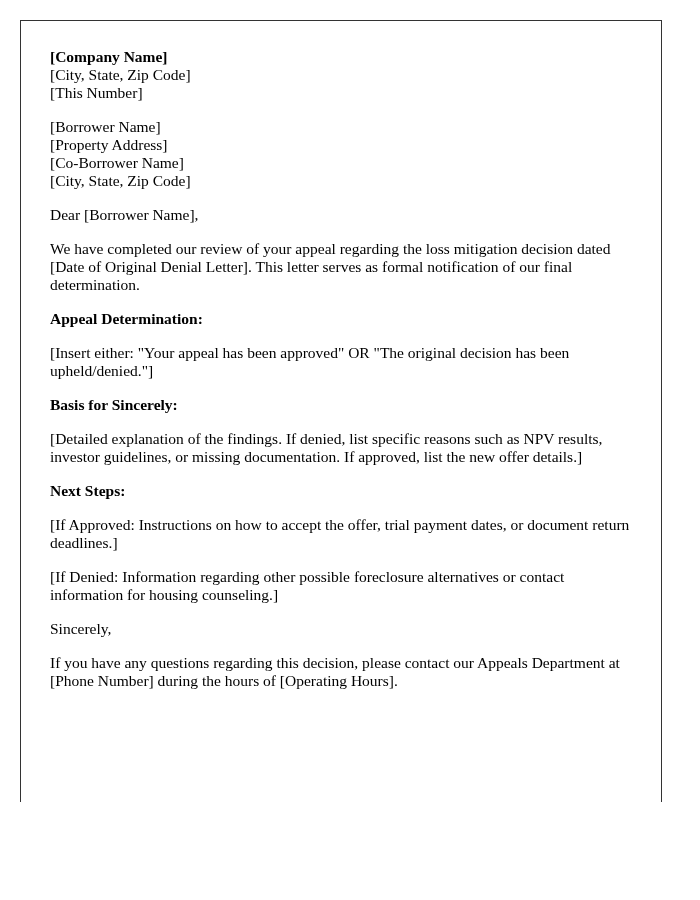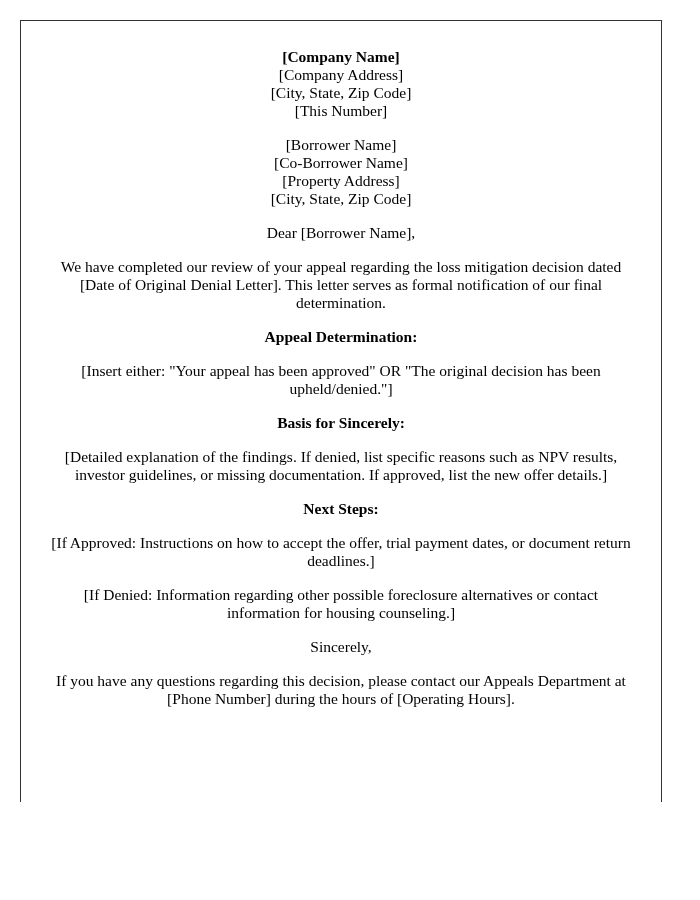--- a/index.html
+++ b/index.html
@@ -9,42 +9,41 @@
       width: 642px; height: 782px; overflow: hidden;
     }
     .page {
       box-sizing: border-box;
       width: 642px; min-height: 900px;
       border: 1px solid #333333;
       padding: 27px 29px 40px 29px;
       font-family: "Liberation Serif", "DejaVu Serif", serif;
       font-size: 15.5px; line-height: 18px; color: #000000;
     }
-    p { margin: 0 0 16px 0; text-align: center; }
+    p { margin: 0 0 16px 0; }
     .b { font-weight: bold; }
     .line { display: block; }
   </style>
 </head>
 <body>
 
 <div class="page-clip">
   <div class="page">
 
     <p>
       <span class="line b">[Company Name]</span>
-      <span class="line">[Company Address]</span>
       <span class="line">[City, State, Zip Code]</span>
       <span class="line">[This Number]</span>
     </p>
 
 
     <p>
       <span class="line">[Borrower Name]</span>
+      <span class="line">[Property Address]</span>
       <span class="line">[Co-Borrower Name]</span>
-      <span class="line">[Property Address]</span>
       <span class="line">[City, State, Zip Code]</span>
     </p>
 
     <p>
     </p>
 
     <p>Dear [Borrower Name],</p>
 
     <p>We have completed our review of your appeal regarding the loss mitigation decision dated [Date of Original Denial Letter]. This letter serves as formal notification of our final determination.</p>
 

